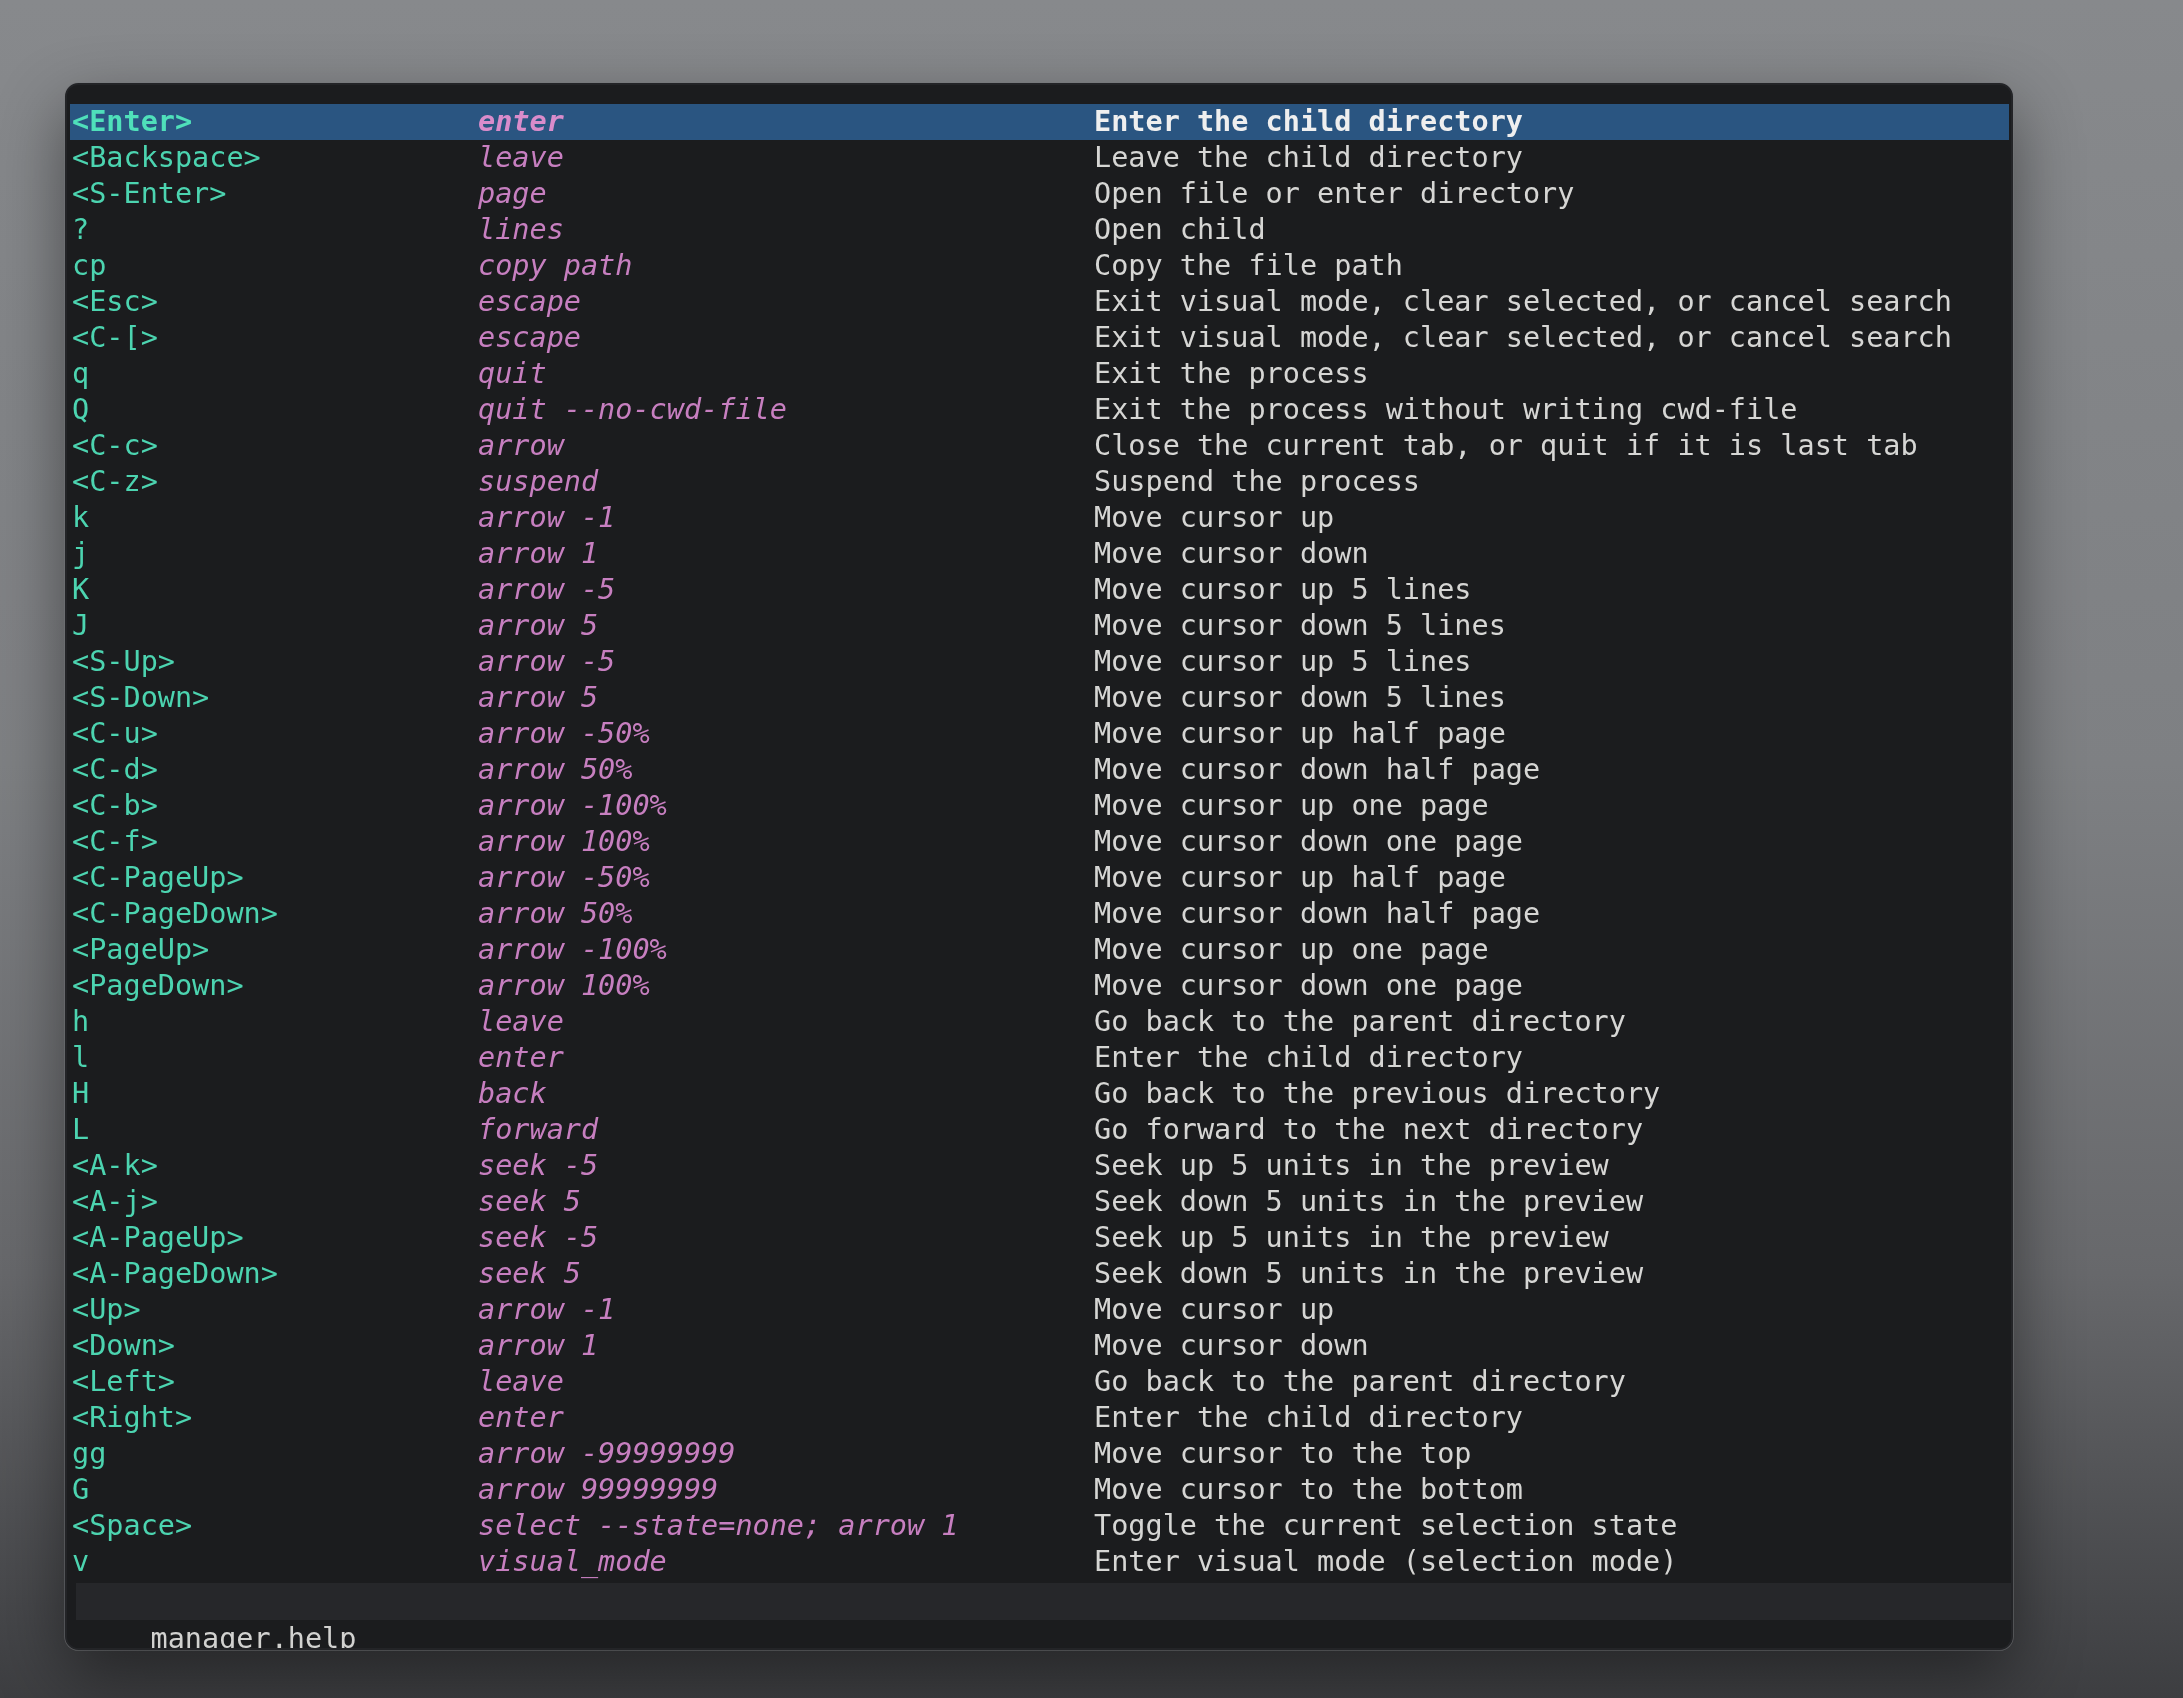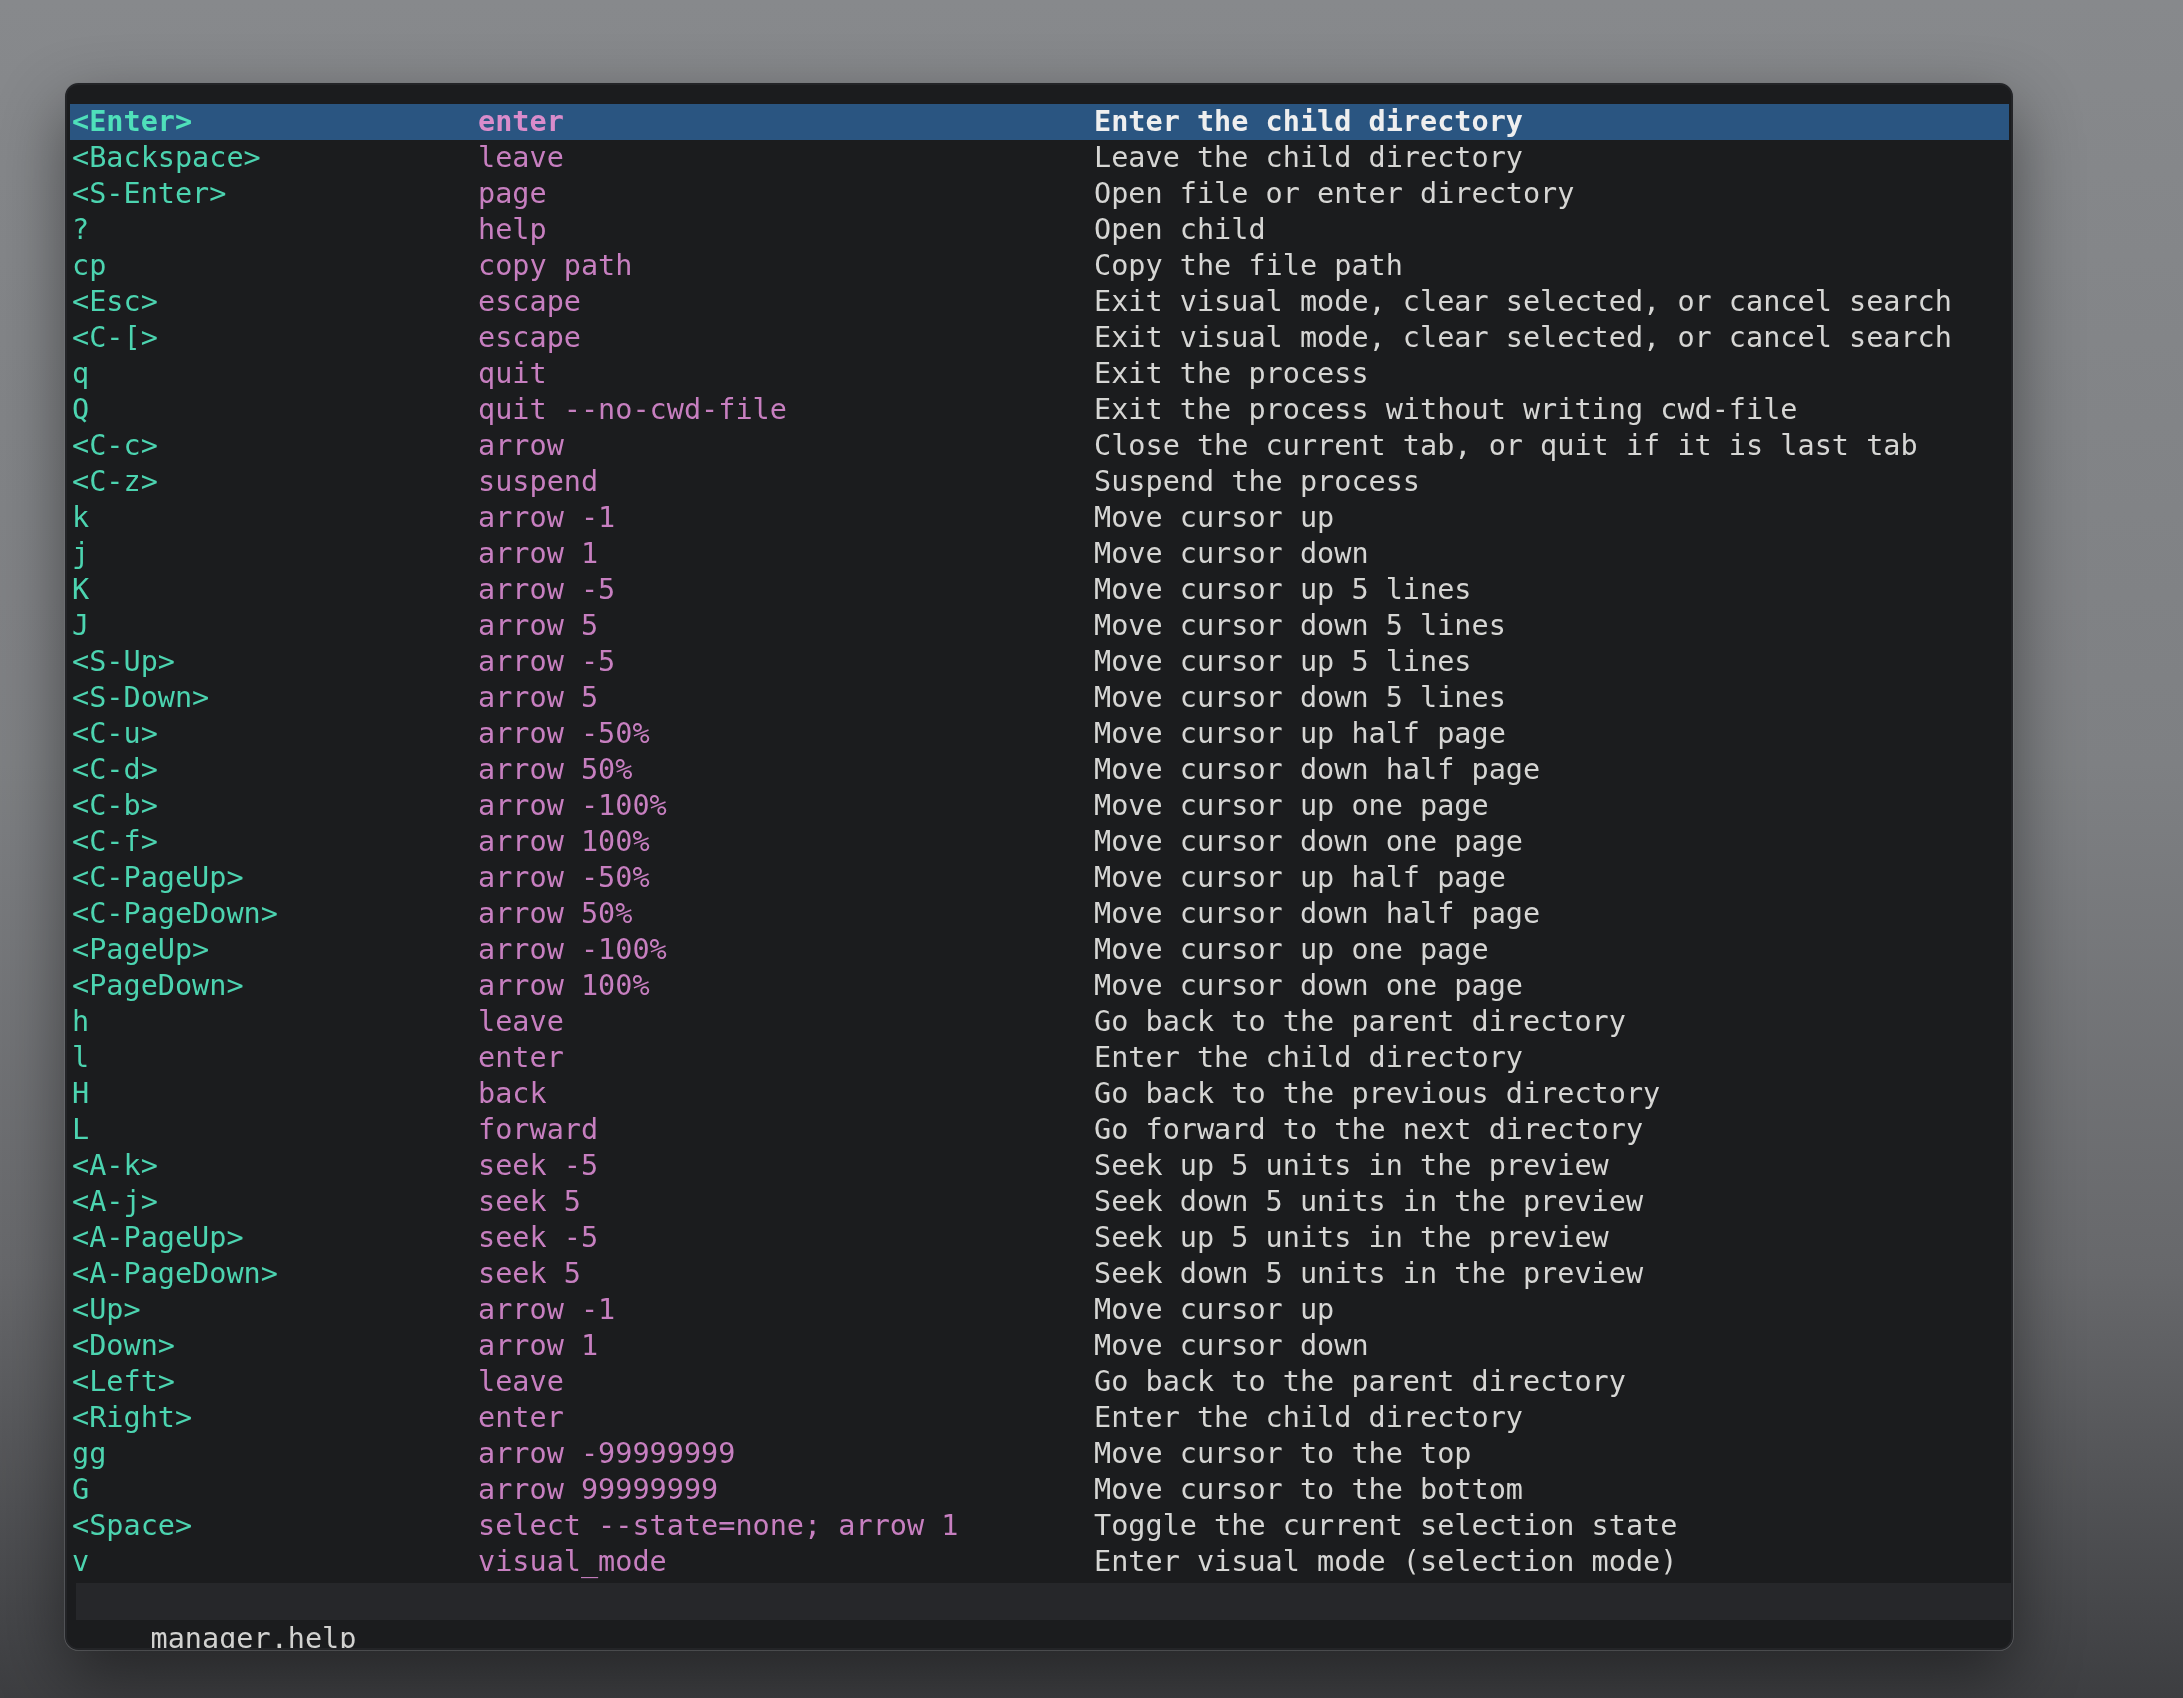--- a/index.html
+++ b/index.html
@@ -33,21 +33,21 @@
   }
   .row {
     height: 36px;
     line-height: 36px;
     display: flex;
     white-space: pre;
     font-size: 28.5px;
     padding-left: 2.5px;
   }
   .row .k { flex: none; width: 406px; color: var(--c-key, #4cd4b0); overflow: hidden; }
-  .row .c { flex: none; width: 616px; color: var(--c-cmd, #c77fc0); overflow: hidden; }
+  .row .c { flex: none; width: 616px; color: var(--c-cmd, #c77fc0); overflow: hidden; font-style: italic; }
   .row .d { flex: 1; color: var(--c-desc, #d6d6d4); overflow: hidden; }
   .row.selected {
     background: var(--c-sel-bg, #2a5581);
     font-weight: bold;
   }
   .row.selected .k { color: var(--c-key-sel, #4fe0ba); }
   .row.selected .c { color: var(--c-cmd-sel, #d98ccb); }
   .row.selected .d { color: var(--c-desc-sel, #efefef); }
   .statusbar {
     position: absolute;
@@ -79,21 +79,21 @@
   </div>
 
   <div class="row">
     <span class="k">&lt;S-Enter&gt;</span>
     <span class="c">page</span>
     <span class="d">Open file or enter directory</span>
   </div>
 
   <div class="row">
     <span class="k">?</span>
-    <span class="c">help</span>
+    <span class="c">lines</span>
     <span class="d">Open child</span>
   </div>
 
   <div class="row">
     <span class="k">cp</span>
     <span class="c">copy path</span>
     <span class="d">Copy the file path</span>
   </div>
 
   <div class="row">

